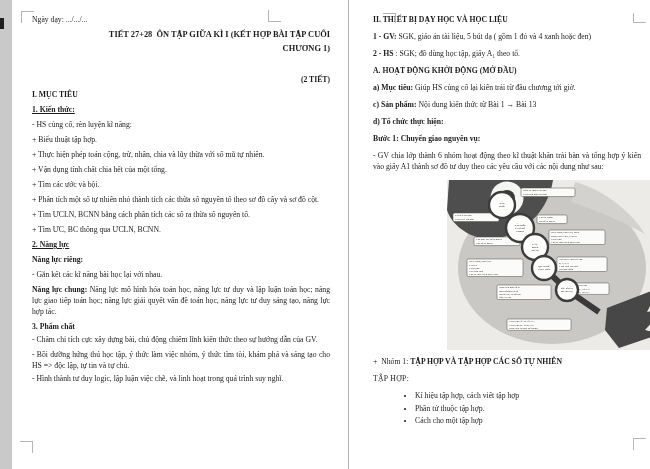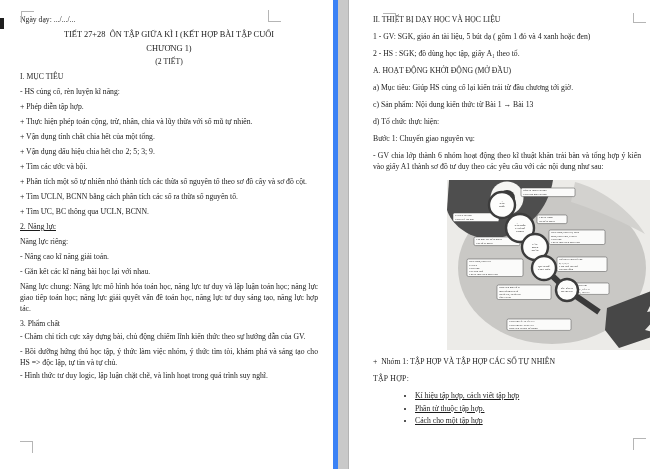--- a/index.html
+++ b/index.html
@@ -3,75 +3,74 @@
 <meta charset="utf-8">
 <style>
   html,body{margin:0;padding:0;}
   body{
     width:650px;height:469px;position:relative;overflow:hidden;
     background:#c9c9c9;
     font-family:"Liberation Serif","DejaVu Serif",serif;
     color:#1b1b1b;
   }
   .page{position:absolute;top:0;height:469px;background:#ffffff;}
-  #page1{left:0;width:333px;border-right:5px solid #3b82f6;}
+  #page1{left:12px;width:333px;border-right:2px solid #3b82f6;padding-left:44px;}
   #page2{left:348px;width:302px;border-left:1px solid #b3b3b3;}
   .content{position:absolute;top:14px;font-size:7.7px;line-height:11px;}
   #page1 .content{left:20px;width:298px;}
   #page2 .content{left:24px;width:268px;}
   p{margin:0 0 4px 0;}
   #page2 p{margin:0 0 6px 0;}
   .j{text-align:justify;}
-  .center{text-align:center;}
-  b,.b{font-weight:normal;}
+  .center{text-align:right;}
+  b,.b{font-weight:bold;}
   .u{text-decoration:underline;}
-  .title{font-size:8.4px;line-height:11.5px;margin-bottom:2px;}
+  .title{font-size:8.4px;line-height:11.5px;margin-bottom:20px;}
   .gap-s{margin-bottom:2px;}
   
   .mark{position:absolute;width:12px;height:11px;}
   .mk-lb{border-left:1px solid #b5b5b5;border-bottom:1px solid #b5b5b5;}
   .mk-rt{border-right:1px solid #b5b5b5;border-top:1px solid #b5b5b5;}
   .mk-lt{border-left:1px solid #b5b5b5;border-top:1px solid #b5b5b5;}
   .clip-chip{position:absolute;left:0;top:18px;width:4px;height:11px;background:#1f1f1f;}
   
   .figure-wrap{margin:8px 0 6px 74px;width:224px;height:170px;position:relative;}
   .figure-wrap svg{display:block;}
   .nhom-line{margin-left:5px;margin-bottom:7px;}
   .taphop-label{margin-left:36px;margin-bottom:6px;letter-spacing:.3px;}
-  ul.dotlist{margin:0 0 0 30px;padding-left:12px;text-decoration:underline;}
+  ul.dotlist{margin:0 0 0 30px;padding-left:12px;}
   ul.dotlist li{margin-bottom:1.6px;}
 </style>
 </head>
 <body>
 
 <div class="page" id="page1">
   <div class="content">
     <p>Ngày dạy: .../.../...</p>
     <p class="b center title gap-s">TIẾT 27+28 &nbsp;ÔN TẬP GIỮA KÌ I (KẾT HỢP BÀI TẬP CUỐI</p>
     <p class="b center title">CHƯƠNG 1)</p>
     <p class="b center">(2 TIẾT)</p>
     <p class="b">I. MỤC TIÊU</p>
+    <p class="b u">1. Kiến thức:</p>
     <p>- HS củng cố, rèn luyện kĩ năng:</p>
-    <p>+ Phép diễn tập hợp.</p>
+    <p>+ Biểu thuật tập hợp.</p>
     <p class="j">+ Thực hiện phép toán cộng, trừ, nhân, chia và lũy thừa với số mũ tự nhiên.</p>
     <p>+ Vận dụng tính chất chia hết của một tổng.</p>
-    <p>+ Vận dụng dấu hiệu chia hết cho 2; 5; 3; 9.</p>
     <p>+ Tìm các ước và bội.</p>
     <p class="j">+ Phân tích một số tự nhiên nhỏ thành tích các thừa số nguyên tố theo sơ đồ cây và sơ đồ cột.</p>
     <p>+ Tìm ƯCLN, BCNN bằng cách phân tích các số ra thừa số nguyên tố.</p>
     <p>+ Tìm ƯC, BC thông qua ƯCLN, BCNN.</p>
     <p class="b u">2. Năng lực</p>
     <p class="b">Năng lực riêng:</p>
-    <p>- Nâng cao kĩ năng giải toán.</p>
     <p>- Gắn kết các kĩ năng bài học lại với nhau.</p>
     <p class="j"><b>Năng lực chung:</b><span> Năng lực mô hình hóa toán học, năng lực tư duy và lập luận toán học; năng lực giao tiếp toán học; năng lực giải quyết vấn đề toán học, năng lực tư duy sáng tạo, năng lực hợp tác.</span></p>
     <p class="b gap-s">3. Phẩm chất</p>
     <p class="j">- Chăm chỉ tích cực xây dựng bài, chủ động chiếm lĩnh kiến thức theo sự hướng dẫn của GV.</p>
     <p class="j gap-s">- Bồi dưỡng hứng thú học tập, ý thức làm việc nhóm, ý thức tìm tòi, khám phá và sáng tạo cho HS =&gt; độc lập, tự tin và tự chủ.</p>
-    <p class="j">- Hình thức tư duy logic, lập luận chặt chẽ, và linh hoạt trong quá trình suy nghĩ.</p>
+    <p class="j">- Hình thành tư duy logic, lập luận việc chẽ, và linh hoạt trong quá trình suy nghĩ.</p>
   </div>
 </div>
 
 <div class="page" id="page2">
   <div class="content">
     <p class="b">II. THIẾT BỊ DẠY HỌC VÀ HỌC LIỆU</p>
     <p><b>1 - GV:</b><span> SGK, giáo án tài liệu, 5 bút dạ ( gồm 1 đỏ và 4 xanh hoặc đen)</span></p>
     <p><b>2 - HS</b><span> : SGK; đồ dùng học tập, giấy A₁ theo tổ.</span></p>
     <p class="b">A. HOẠT ĐỘNG KHỞI ĐỘNG (MỞ ĐẦU)</p>
     <p><b>a) Mục tiêu:</b><span> Giúp HS củng cố lại kiến trải từ đầu chương tới giờ.</span></p>

